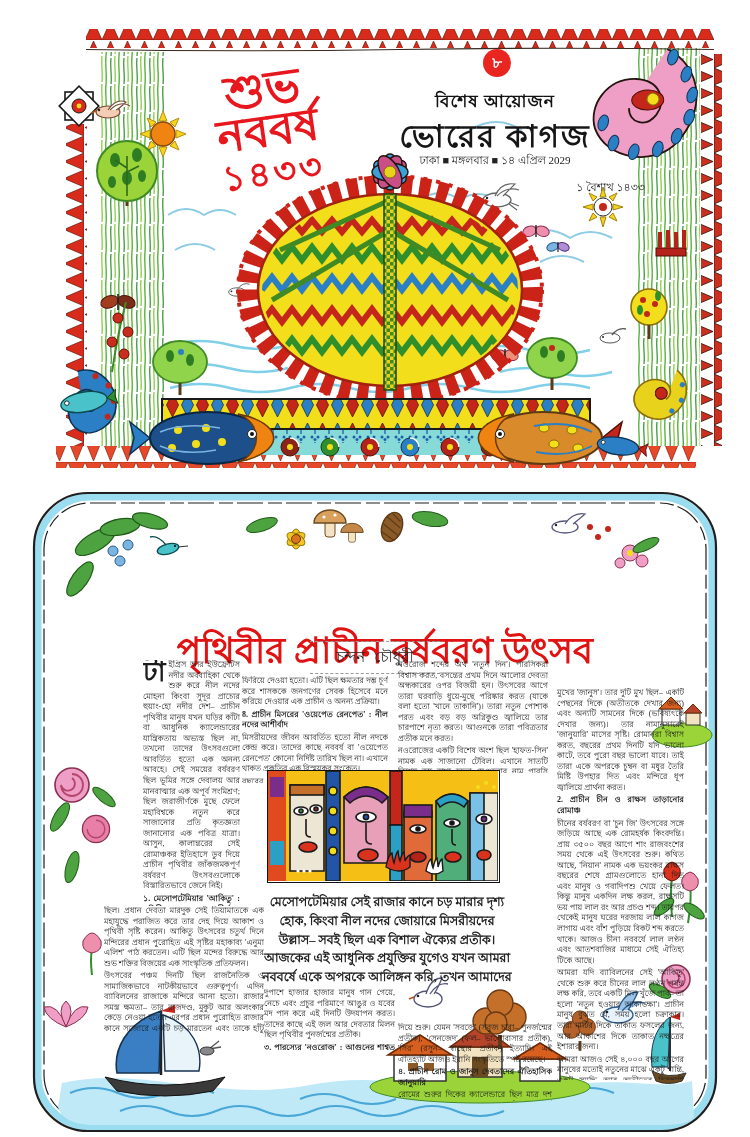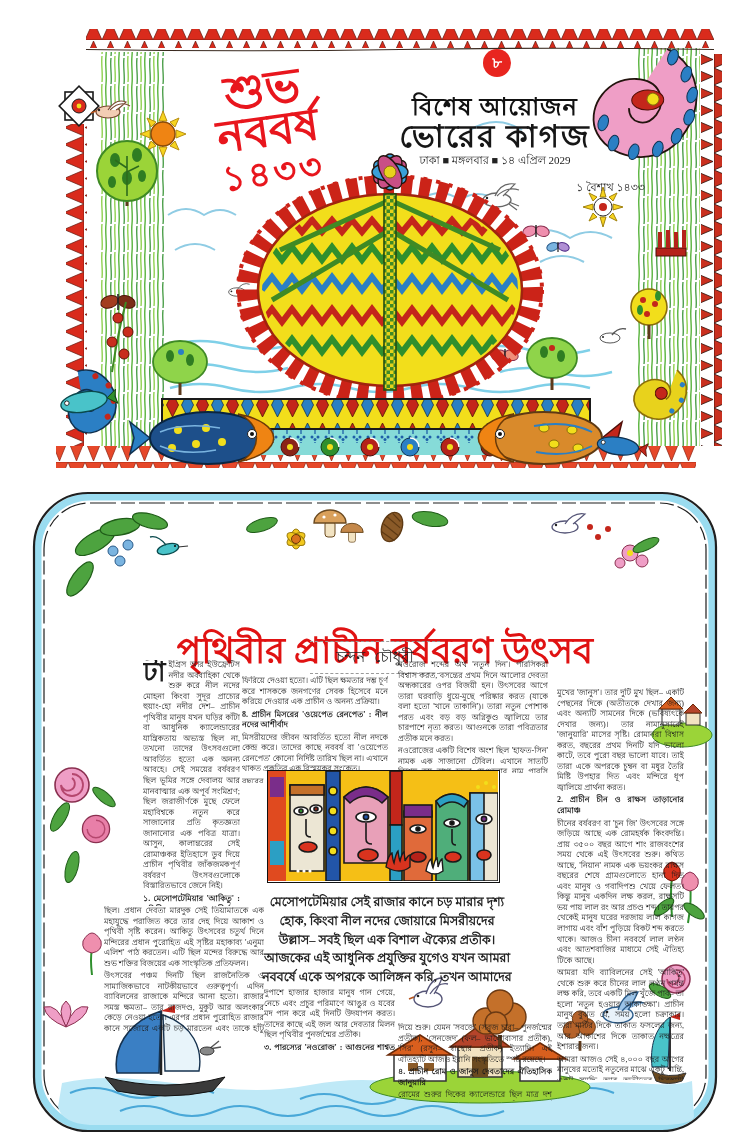--- a/index.html
+++ b/index.html
@@ -2,21 +2,21 @@
 <html><head>
 <meta charset="utf-8">
 <style>
   html,body{margin:0;padding:0;background:#e9e9e9;}
   #page{position:relative;width:750px;height:1137px;background:#ffffff;overflow:hidden;
         font-family:"Liberation Serif", serif;}
   .abs{position:absolute;}
   
   #pagenum{left:483px;top:49px;width:28px;height:28px;border-radius:50%;background:#e8251f;
            color:#fff;text-align:center;line-height:28px;font-size:15px;font-weight:bold;}
-  #section-label{left:345px;top:88px;width:300px;text-align:center;font-size:24px;color:#111;font-weight:600;letter-spacing:1px;}
+  #section-label{left:345px;top:88px;width:300px;text-align:center;font-size:17px;color:#111;font-weight:600;letter-spacing:1px;}
   #paper-name{left:330px;top:112px;width:330px;text-align:center;font-size:31px;color:#161616;
               font-weight:700;letter-spacing:2px;}
   #dateline{left:345px;top:152px;width:300px;text-align:center;font-size:11px;color:#222;}
   #bangla-date{left:345px;top:179px;width:300px;text-align:right;font-size:11px;color:#222;}
   
   #greeting{left:175px;top:66px;width:185px;text-align:center;color:#e8161d;transform:rotate(-8deg);line-height:1.0;}
   #greeting .g1{font-size:47px;font-weight:900;}
   #greeting .g2{font-size:45px;font-weight:900;margin-top:-4px;}
   #greeting .gy{font-size:35px;font-weight:900;margin-top:2px;letter-spacing:3px;}
   

